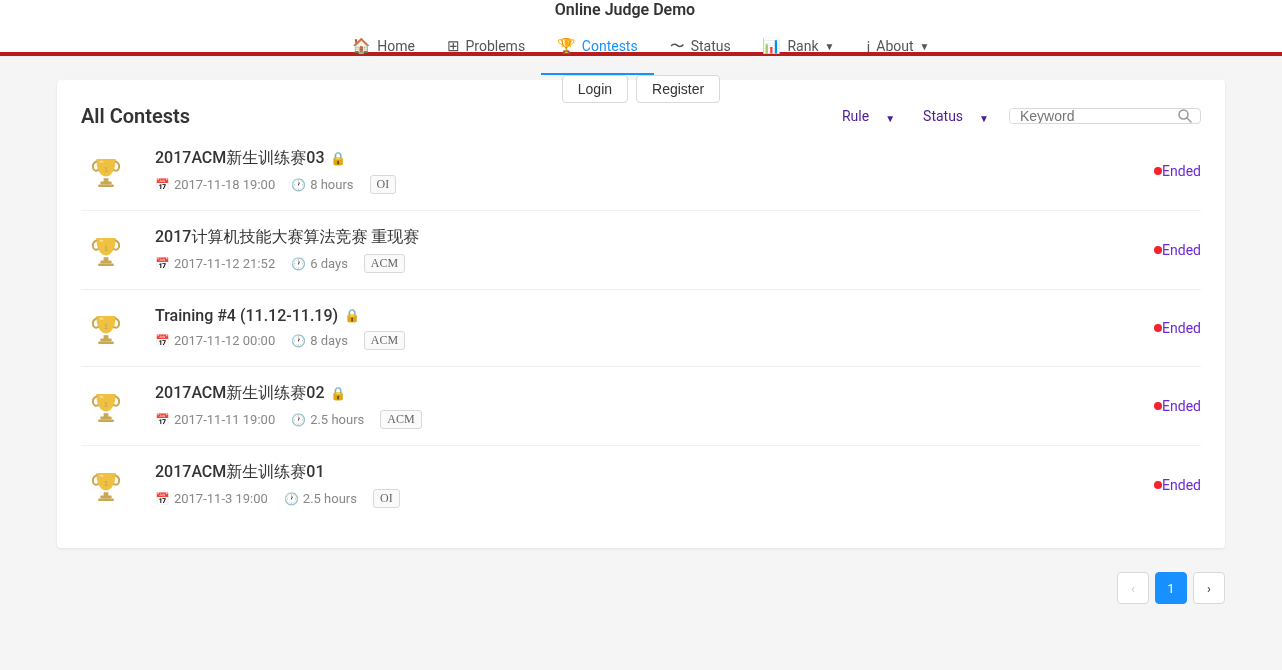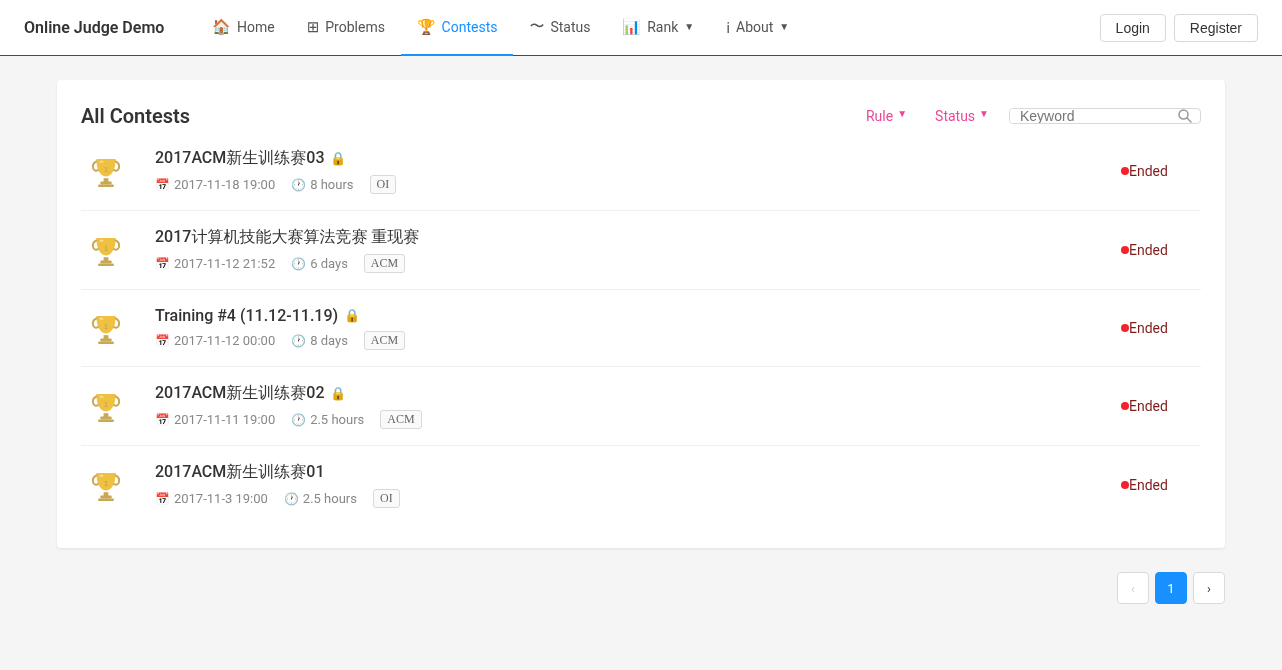--- a/index.html
+++ b/index.html
@@ -1,26 +1,27 @@
 <!DOCTYPE html>
 <html><head>
   <meta charset="utf-8">
   <style>
     * { box-sizing: border-box; margin: 0; padding: 0; }
     body { font-family: -apple-system, BlinkMacSystemFont, 'Segoe UI', Roboto, sans-serif; background: #f5f5f5; color: #333; font-size: 14px; }
 
     
     .navbar {
       background: #fff;
-      border-bottom: 1px solid #b91c1c;
+      border-bottom: 4px solid #b91c1c;
       display: flex;
       align-items: center;
       padding: 0 24px;
       height: 56px;
       position: relative;
+      flex-direction: column;
     }
     .navbar-brand {
       font-size: 16px;
       font-weight: 600;
       color: #333;
       margin-right: 32px;
       white-space: nowrap;
     }
     .navbar-menu {
       display: flex;
@@ -86,24 +87,24 @@
       font-weight: 600;
       color: #333;
     }
     .contests-filters {
       display: flex;
       align-items: center;
       gap: 12px;
     }
     .filter-btn {
       display: flex;
-      align-items: flex-start;
-      gap: 4px;
+      align-items: flex-end;
+      gap: 16px;
       cursor: pointer;
-      color: #ec4899;
+      color: #4c1d95;
       font-size: 14px;
       padding: 4px 8px;
     }
     .search-box {
       display: flex;
       align-items: center;
       border: 1px solid #d9d9d9;
       border-radius: 4px;
       overflow: hidden;
       height: 16px;
@@ -181,25 +182,25 @@
       padding: 1px 6px;
       font-size: 12px;
       color: #666;
       background: #fafafa;
       font-family: Liberation Serif, serif;
     }
     .status-badge {
       display: flex;
       align-items: center;
       font-size: 14px;
-      color: #7f1d1d;
+      color: #6d28d9;
       flex-shrink: 0;
       margin-left: 16px;
       min-width: 80px;
-      justify-content: flex-start;
+      justify-content: flex-end;
     }
     .status-dot {
       width: 8px;
       height: 8px;
       border-radius: 50%;
       background: #f5222d;
       flex-shrink: 0;
     }
 
     

